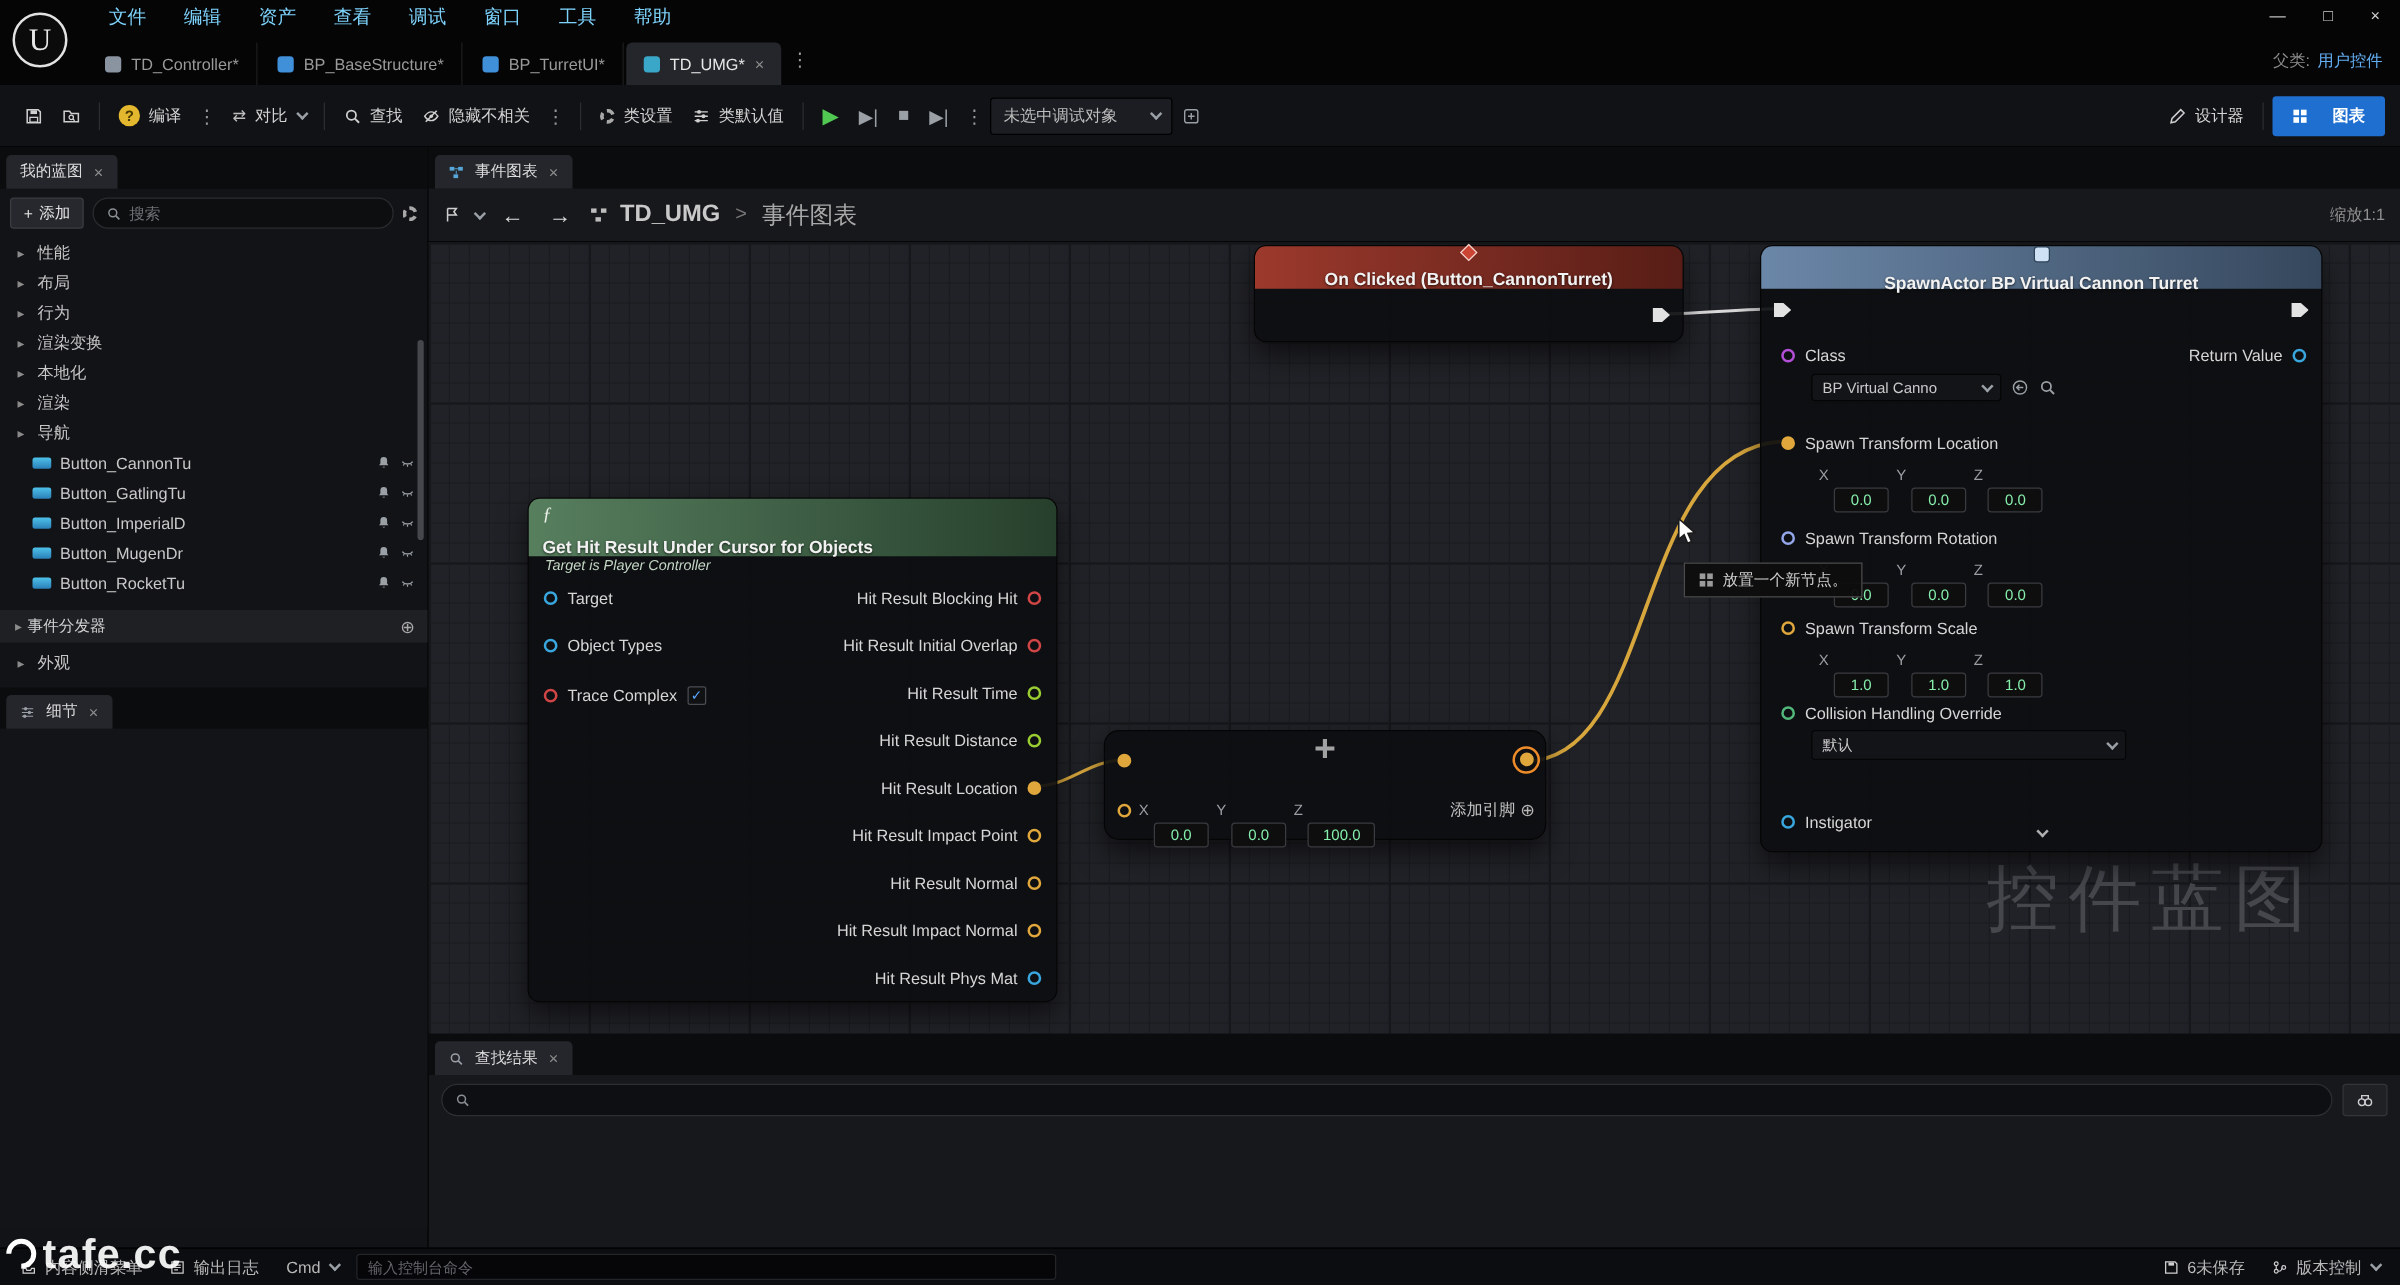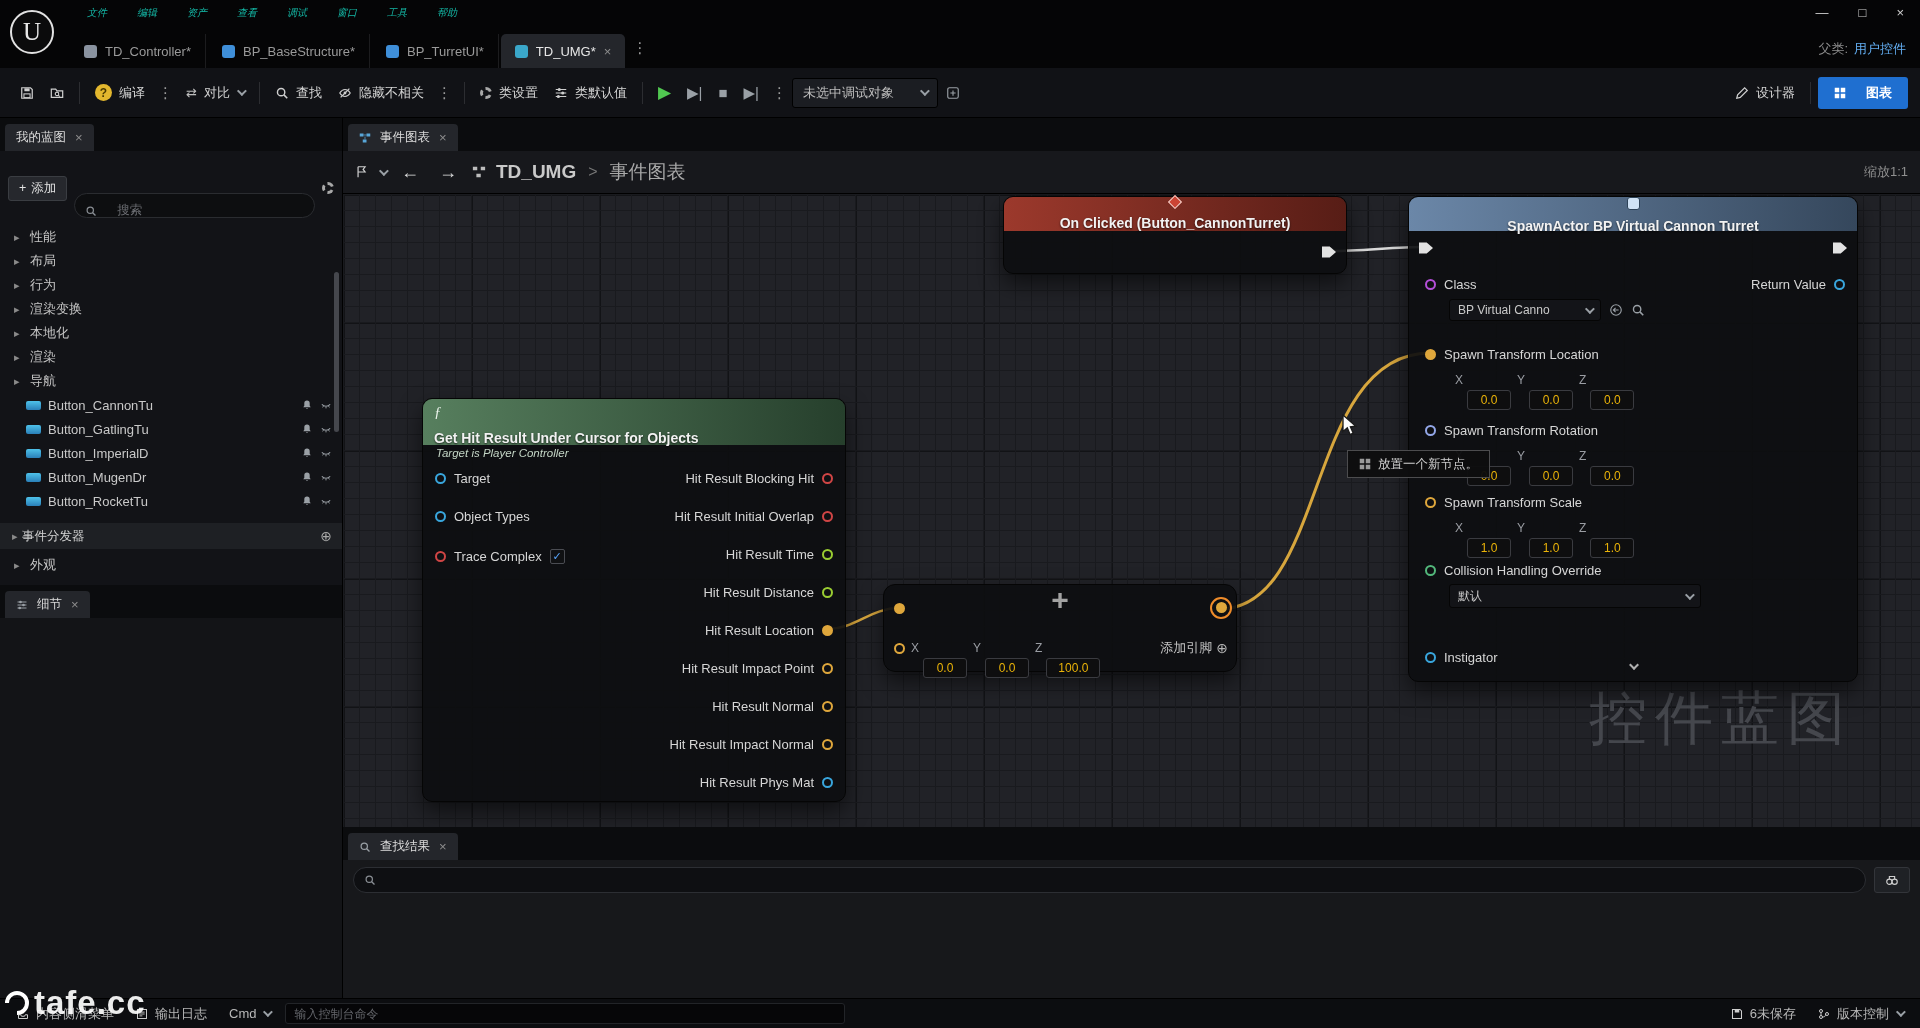--- a/index.html
+++ b/index.html
@@ -13,21 +13,21 @@
   .ic { width:14px; height:14px; flex:0 0 auto; display:block; }
   .ic12 { width:12px; height:12px; }
   .sep { width:1px; height:22px; background:#2c2d31; margin:0 7px; flex:0 0 auto; }
   .chev { width:7px; height:7px; border-right:2px solid #9aa0a6; border-bottom:2px solid #9aa0a6; transform:rotate(45deg) translateY(-2px); flex:0 0 auto; }
   .vdots { color:#9a9a9a; font-size:15px; padding:0 5px; }
 
   
   .titlebar { position:absolute; left:0; top:0; width:1920px; height:68px; background:#050506; }
   .ue-logo { position:absolute; left:8px; top:8px; }
   .menus { position:absolute; left:72px; top:0; height:26px; display:flex; align-items:center; }
-  .menu { padding:0 15px; font-size:10px; color:#14b8a6;font-style:italic; }
+  .menu { padding:0 15px; font-size:15px; color:#7dd3fc; }
   .winctl { position:absolute; right:8px; top:0; height:24px; display:flex; align-items:center; gap:30px; padding-right:8px; }
   .winctl span { color:#cfcfcf; font-size:13px; }
   .assettabs { position:absolute; left:70px; top:28px; height:40px; display:flex; align-items:flex-end; gap:2px; }
   .atab { display:flex; align-items:center; gap:8px; height:34px; padding:0 14px; font-size:13px; color:#9a9a9a; border-right:1px solid #1c1c1e; }
   .atab.active { background:#24262b; color:#e6e6e6; border-radius:5px 5px 0 0; border-right:none; }
   .aticon { width:13px; height:13px; border-radius:3px; flex:0 0 auto; }
   .parentclass { position:absolute; right:14px; top:40px; font-size:13px; display:flex; gap:6px; }
 
   
   .toolbar { position:absolute; left:0; top:68px; width:1920px; height:50px; background:#111216; border-bottom:1px solid #000; display:flex; align-items:center; padding:0 12px; }
@@ -38,21 +38,21 @@
   .dbgbox { display:flex; align-items:center; gap:26px; background:#1b1d22; border:1px solid #000; border-radius:3px; height:30px; padding:0 10px; font-size:13px; color:#bdbdbd; }
   .btn-graph { display:flex; align-items:center; gap:20px; background:#1f6fd0; color:#fff; font-weight:bold; font-size:13px; height:32px; padding:0 16px; border-radius:3px; }
 
   
   .leftpanel { position:absolute; left:0; top:118px; width:343px; height:880px; background:#121317; border-right:1px solid #000; }
   .tabstrip { display:flex; align-items:flex-end; background:#0b0c0e; height:33px; padding:0 5px; gap:2px; }
   .tab { display:flex; align-items:center; gap:9px; background:#24262b; height:27px; padding:0 11px; border-radius:4px 4px 0 0; font-size:12.5px; color:#dcdcdc; }
   .close { color:#8e8e8e; font-size:13px; }
   .mb-head { display:flex; align-items:center; gap:7px; padding:7px 8px; }
   .addbtn { display:flex; align-items:center; gap:5px; background:#26282d; border:1px solid #3a3d42; border-radius:3px; height:25px; padding:0 10px; font-size:12.5px; color:#e2e2e2; }
-  .searchpill { flex:1; display:flex; align-items:flex-end; gap:20px; background:#0d0e10; border:1px solid #2a2c30; border-radius:13px; height:25px; padding:0 10px;margin-top:35px; }
+  .searchpill { flex:1; display:flex; align-items:center; gap:6px; background:#0d0e10; border:1px solid #2a2c30; border-radius:13px; height:25px; padding:0 10px; }
   .searchpill input { background:transparent; border:none; outline:none; color:#cfcfcf; font-size:12.5px; width:100%; font-family:inherit; }
   .searchpill input::placeholder { color:#6e7075; }
   .treerow { display:flex; align-items:center; gap:6px; height:24px; padding-left:14px; font-size:13px; color:#c6c6c6; }
   .exp { color:#8a8a8a; font-size:11px; width:10px; }
   .varrow { display:flex; align-items:center; gap:7px; height:24px; padding:0 10px 0 26px; font-size:13px; color:#c9c9c9; }
   .varicon { width:15px; height:9px; border-radius:2px; background:linear-gradient(#4ec2ea,#2a7fb8); flex:0 0 auto; }
   .dispatch { display:flex; align-items:center; height:26px; background:#1e2024; margin-top:10px; padding:0 10px 0 12px; font-size:12.5px; color:#d2d2d2; }
   .scrollbar { position:absolute; right:3px; top:154px; width:5px; height:160px; background:#45474d; border-radius:3px; }
 
   
@@ -81,21 +81,21 @@
   .nhd-blue { background:linear-gradient(90deg,#6b87a8,#35475c); }
   .nhd-green { background:linear-gradient(90deg,#577f5e,#263f2c); height:46px; align-items:flex-start; padding-top:5px; }
   .ntitle { font-size:14px; font-weight:bold; color:#f2f2f2; white-space:nowrap; text-shadow:0 1px 2px rgba(0,0,0,.7); }
   .nsub { font-size:11.5px; font-style:italic; color:#c4d6c6; margin-left:2px; }
   .prow { position:absolute; display:flex; align-items:center; gap:8px; height:22px; }
   .nlabel { font-size:13px; color:#d6d6d6; white-space:nowrap; }
   .pin { width:11px; height:11px; border-radius:50%; border:2px solid var(--c); flex:0 0 auto; }
   .pin.f { background:var(--c); }
   .epin { width:14px; height:14px; background:#e2e2e2; clip-path:polygon(0 10%,55% 10%,100% 50%,55% 90%,0 90%); flex:0 0 auto; }
   .dpin { width:8px; height:8px; background:#c03a2e; border-radius:2px; }
-  .vbox { height:20px; min-width:44px; padding:0 6px; background:#0e0e0f; border:1px solid #3a3b40; border-radius:3px; color:#eab308; font-size:12px; display:flex; align-items:center; justify-content:center;margin-top:40px; }
+  .vbox { height:20px; min-width:44px; padding:0 6px; background:#0e0e0f; border:1px solid #3a3b40; border-radius:3px; color:#86efac; font-size:12px; display:flex; align-items:center; justify-content:center;margin-top:40px; }
   .axis { color:#9a9da3; font-size:12px; margin-left:6px; }
   .ddown { display:flex; align-items:center; justify-content:space-between; background:#131418; border:1px solid #050505; border-radius:3px; color:#c9c9c9; font-size:12px; padding:0 8px; height:22px; gap:8px; }
   .chk { width:15px; height:15px; background:#101113; border:1px solid #4a4c52; border-radius:2px; display:flex; align-items:center; justify-content:center; color:#58a6ff; font-size:11px; font-weight:bold; }
   .plusbig { position:absolute; left:50%; top:-2px; transform:translateX(-50%); font-size:30px; font-weight:bold; color:#a2a2a2; z-index:1; }
   .ring { position:absolute; width:22px; height:22px; border:2px solid #ef8c2a; border-radius:50%; right:4px; top:12px; }
   .gear { width:12px; height:12px; border:3px dashed #a8a8a8; border-radius:50%; flex:0 0 auto; }
 
   .tooltip { position:absolute; display:flex; align-items:center; gap:7px; height:28px; padding:0 11px; background:rgba(14,14,15,0.96); border:1px solid #4c4c4e; font-size:12.5px; color:#cfcfcf; z-index:50; white-space:nowrap; }
   .cursor { position:absolute; z-index:60; }
   .gwatermark { position:absolute; font-size:58px; letter-spacing:8px; color:#45474d; z-index:5; white-space:nowrap; }

